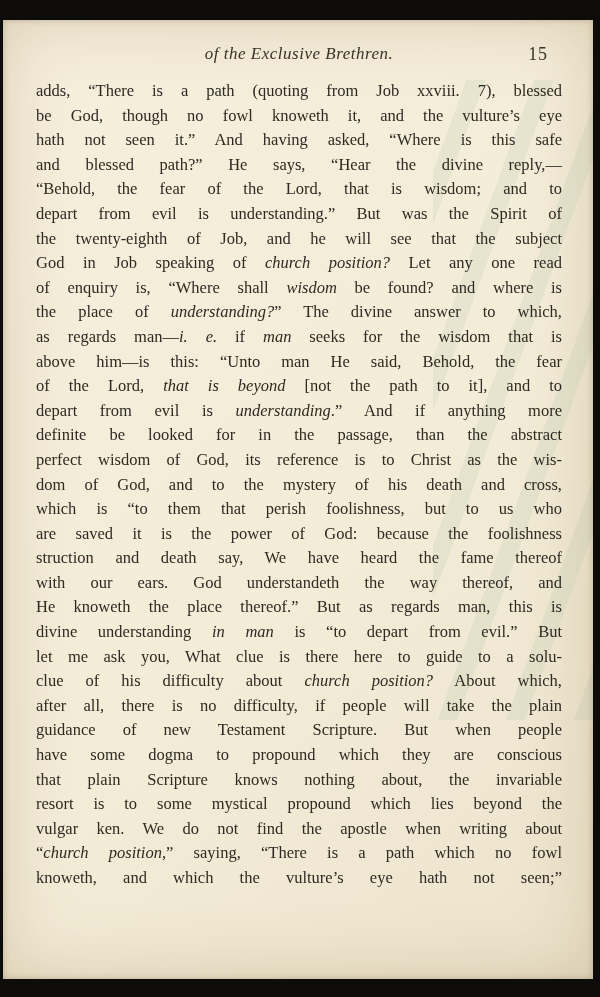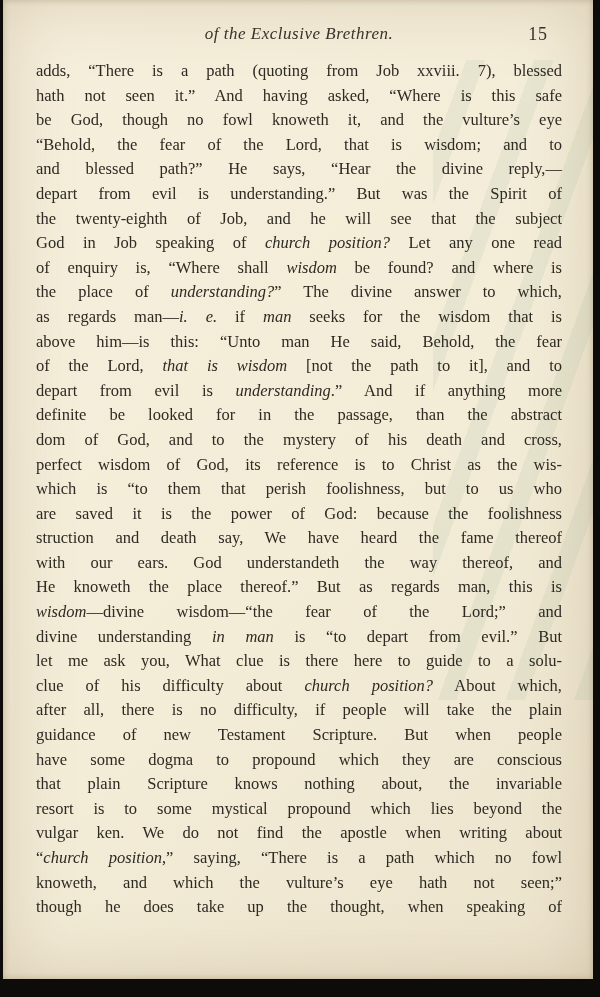--- a/index.html
+++ b/index.html
@@ -1,21 +1,21 @@
 <!DOCTYPE html>
 <html><head>
 <meta charset="utf-8">
 <style>
   html,body{margin:0;padding:0;background:#777;}
   .scan{
     width:600px;height:997px;
     background:#0d0c0a;
     position:relative;
     box-sizing:border-box;
-    padding:0 7px 18px 3px;
+    padding:20px 7px 18px 3px;
     font-family:"Liberation Serif","DejaVu Serif",serif;
   }
   .paper{
     width:100%;height:100%;
     background:linear-gradient(135deg,#f6efdc 0%,#f3ecd7 55%,#ece3cc 100%);
     position:relative;
     box-shadow:inset 0 0 70px rgba(150,125,85,.28), inset 0 0 6px rgba(90,70,40,.3);
     overflow:hidden;
   }
   .watermark{
@@ -55,49 +55,47 @@
   <div class="paper">
     <div class="watermark"></div>
 
     <div class="header">
       <div class="running-title">of the Exclusive Brethren.</div>
       <div class="page-number">15</div>
     </div>
 
     <div class="body-text">
         <div class="line"><span>adds, “There is a path (quoting from Job xxviii. 7), blessed</span></div>
+        <div class="line"><span>be God, though no fowl knoweth it, and the vulture’s eye</span></div>
         <div class="line"><span>hath not seen it.”  And having asked, “Where is this safe</span></div>
-        <div class="line"><span>be God, though no fowl knoweth it, and the vulture’s eye</span></div>
+        <div class="line"><span>and blessed path?”  He says, “Hear the divine reply,—</span></div>
         <div class="line"><span>“Behold, the fear of the Lord, that is wisdom; and to</span></div>
-        <div class="line"><span>and blessed path?”  He says, “Hear the divine reply,—</span></div>
         <div class="line"><span>depart from evil is understanding.”  But was the Spirit of</span></div>
         <div class="line"><span>the twenty-eighth of Job, and he will see that the subject</span></div>
         <div class="line"><span>God in Job speaking of </span><em>church position?</em><span>  Let any one read</span></div>
         <div class="line"><span>of enquiry is, “Where shall </span><em>wisdom</em><span> be found? and where is</span></div>
         <div class="line"><span>the place of </span><em>understanding?</em><span>”  The divine answer to which,</span></div>
         <div class="line"><span>as regards man—</span><em>i. e.</em><span> if </span><em>man</em><span> seeks for the wisdom that is</span></div>
         <div class="line"><span>above him—is this: “Unto man He said, Behold, the fear</span></div>
-        <div class="line"><span>of the Lord, </span><em>that is wisdom</em><span> [not the path to it], and to</span></div>
+        <div class="line"><span>of the Lord, </span><em>that is beyond</em><span> [not the path to it], and to</span></div>
         <div class="line"><span>depart from evil is </span><em>understanding</em><span>.”  And if anything more</span></div>
         <div class="line"><span>definite be looked for in the passage, than the abstract</span></div>
+        <div class="line"><span>perfect wisdom of God, its reference is to Christ as the wis-</span></div>
         <div class="line"><span>dom of God, and to the mystery of his death and cross,</span></div>
-        <div class="line"><span>perfect wisdom of God, its reference is to Christ as the wis-</span></div>
         <div class="line"><span>which is “to them that perish foolishness, but to us who</span></div>
         <div class="line"><span>are saved it is the power of God: because the foolishness</span></div>
         <div class="line"><span>struction and death say, We have heard the fame thereof</span></div>
         <div class="line"><span>with our ears.  God understandeth the way thereof, and</span></div>
         <div class="line"><span>He knoweth the place thereof.”  But as regards man, this is</span></div>
-        <div class="line"><em>wisdom</em><span>—divine wisdom—“the fear of the Lord;” and</span></div>
         <div class="line"><span>divine understanding </span><em>in man</em><span> is “to depart from evil.”  But</span></div>
         <div class="line"><span>let me ask you, What clue is there here to guide to a solu-</span></div>
         <div class="line"><span>clue of his difficulty about </span><em>church position?</em><span>  About which,</span></div>
         <div class="line"><span>after all, there is no difficulty, if people will take the plain</span></div>
         <div class="line"><span>guidance of new Testament Scripture.  But when people</span></div>
         <div class="line"><span>have some dogma to propound which they are conscious</span></div>
         <div class="line"><span>that plain Scripture knows nothing about, the invariable</span></div>
         <div class="line"><span>resort is to some mystical propound which lies beyond the</span></div>
         <div class="line"><span>vulgar ken.  We do not find the apostle when writing about</span></div>
         <div class="line"><span>“</span><em>church position</em><span>,” saying, “There is a path which no fowl</span></div>
         <div class="line"><span>knoweth, and which the vulture’s eye hath not seen;”</span></div>
-        <div class="line"><span>though he does take up the thought, when speaking of</span></div>
       </div>
   </div>
 </div>
 
 </body></html>

